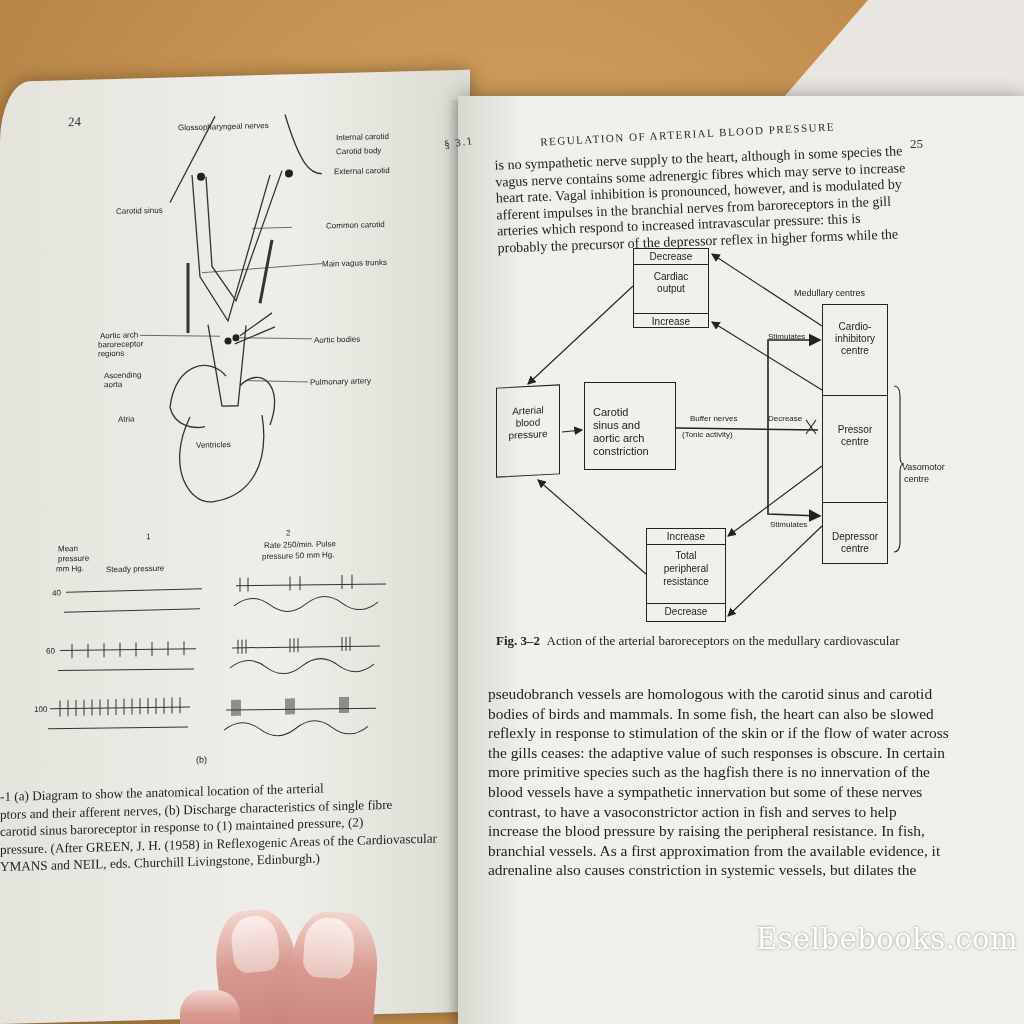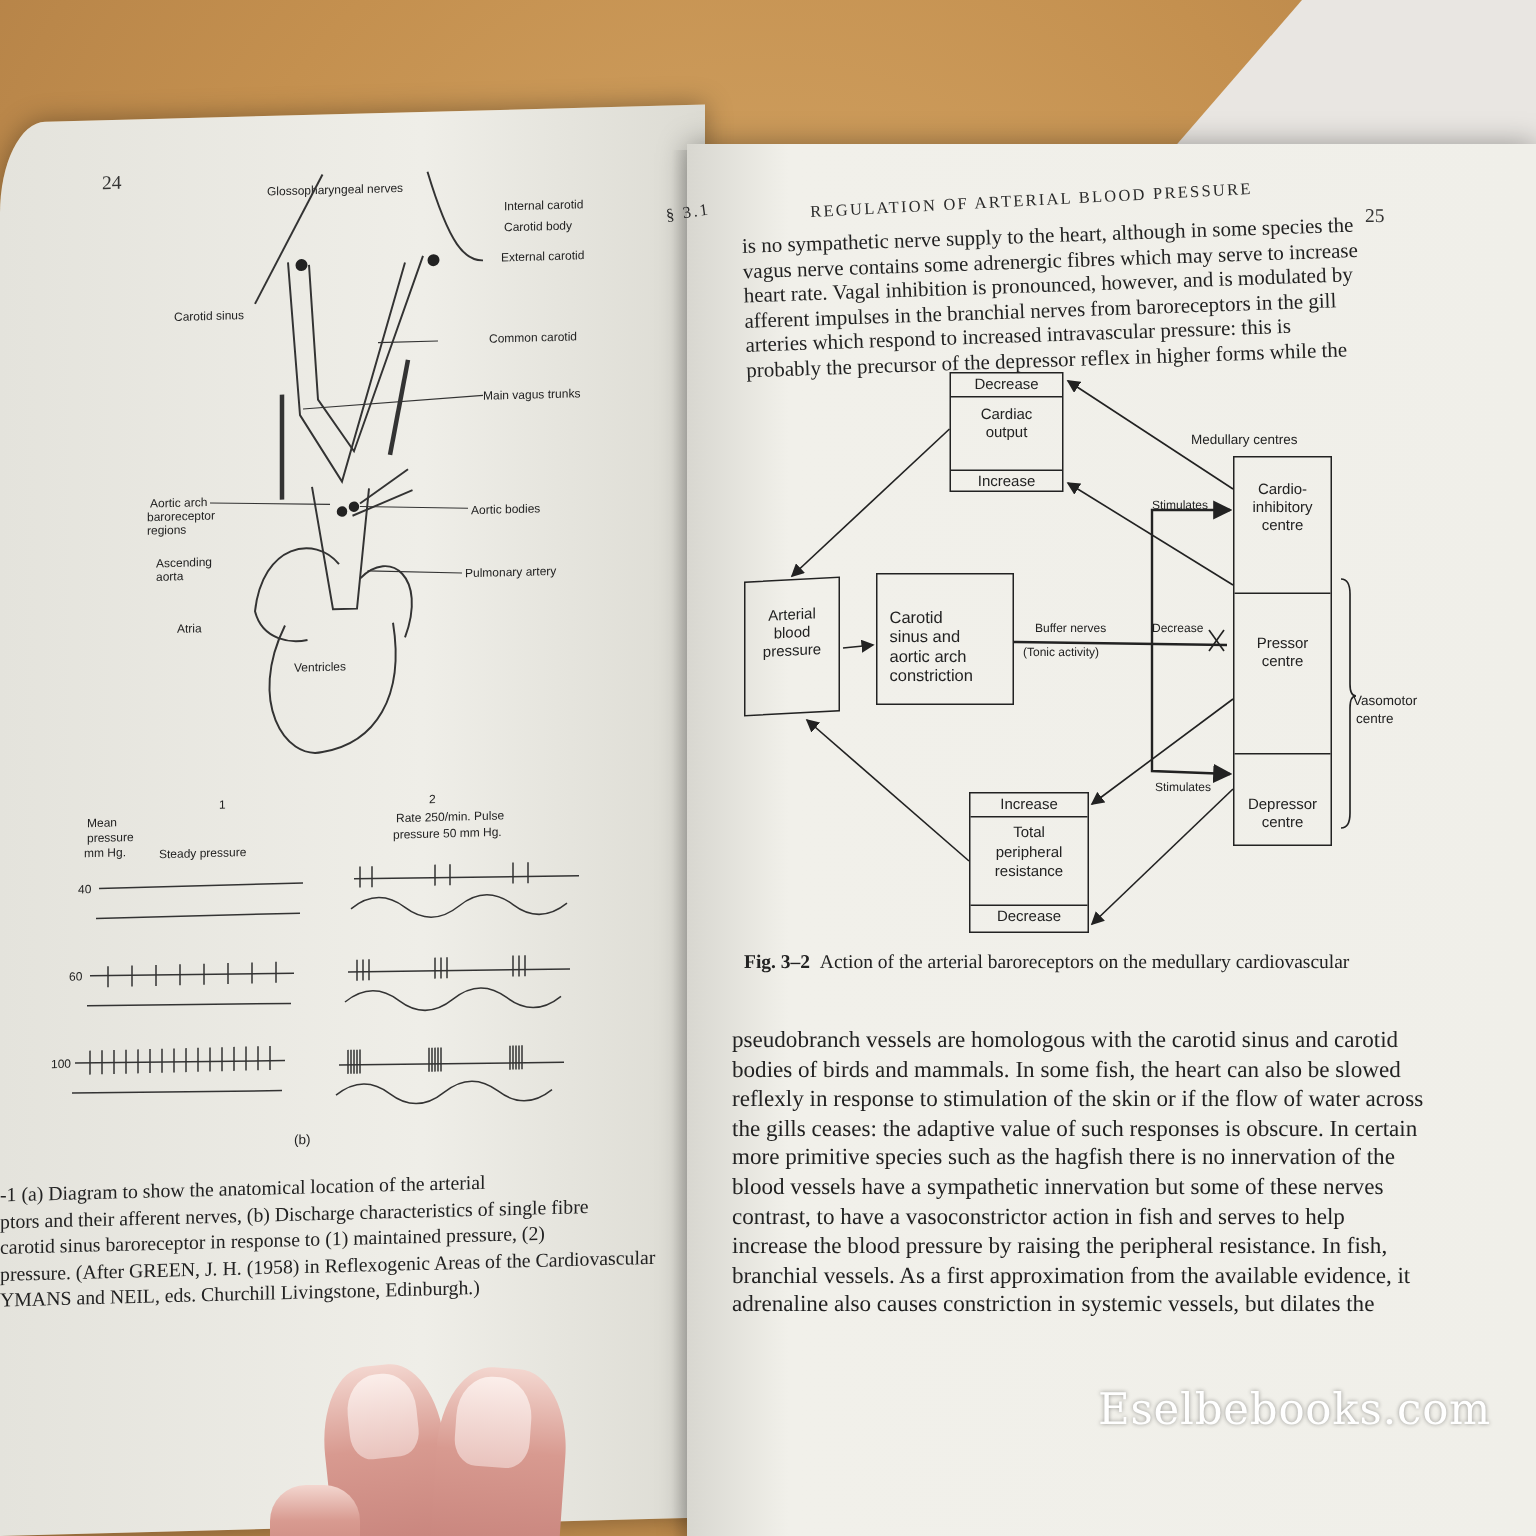--- a/index.html
+++ b/index.html
@@ -21,21 +21,21 @@
   .running{position:absolute;font-size:11px;letter-spacing:1.5px;color:#2a2a2a;}
   .body-text{position:absolute;color:#222;font-size:15.4px;line-height:19.6px;text-align:justify;}
   .body-text p{margin:0}
   .label{position:absolute;font-family:"Liberation Sans",sans-serif;font-size:8px;color:#222;white-space:nowrap;}
   .caption{position:absolute;font-size:13.2px;line-height:17.5px;color:#222;}
   .diagram .box{position:absolute;border:1.6px solid #222;background:transparent;
     font-family:"Liberation Sans",sans-serif;font-size:10px;color:#222;text-align:center;box-sizing:border-box;}
   .box .row{border-bottom:1.4px solid #222;padding:2px 0;}
   .box .row:last-child{border-bottom:none}
   svg{position:absolute;left:0;top:0;overflow:visible}
-  .watermark{position:absolute;left:732px;top:922px;font-size:29px;color:#fff;
+  .watermark{position:absolute;left:756px;top:922px;font-size:29px;color:#fff;
     font-family:"DejaVu Serif",serif;letter-spacing:.5px;text-shadow:0 0 3px rgba(0,0,0,.4);text-align:center;}
   .finger{position:absolute;border-radius:40% 40% 20% 20%;
     background:linear-gradient(180deg,#f3d6cf 0%,#d89a90 40%,#c47f78 100%);}
   .nail{position:absolute;border-radius:45% 45% 30% 30%;background:linear-gradient(180deg,#fbeeea,#e9c3bd);}
 </style>
 </head>
 <body>
 
 <div class="table"></div>
 <div class="wall"></div>

